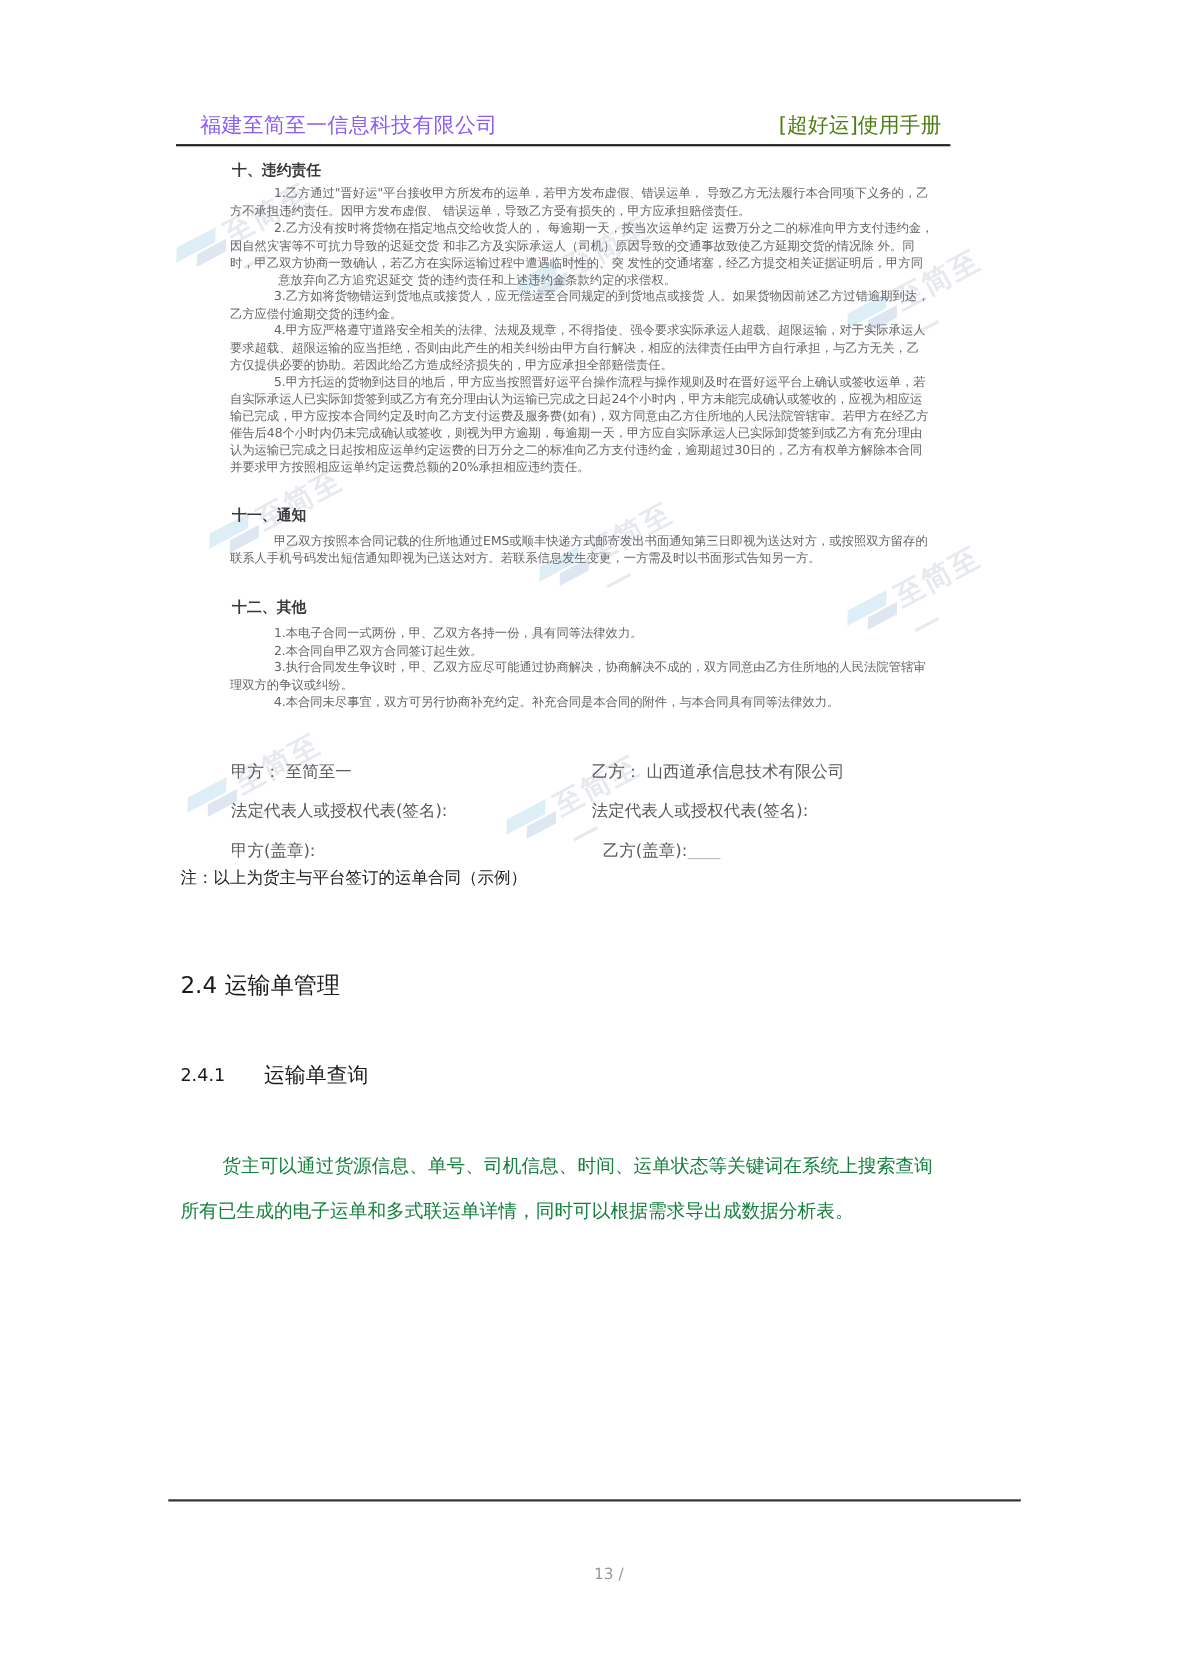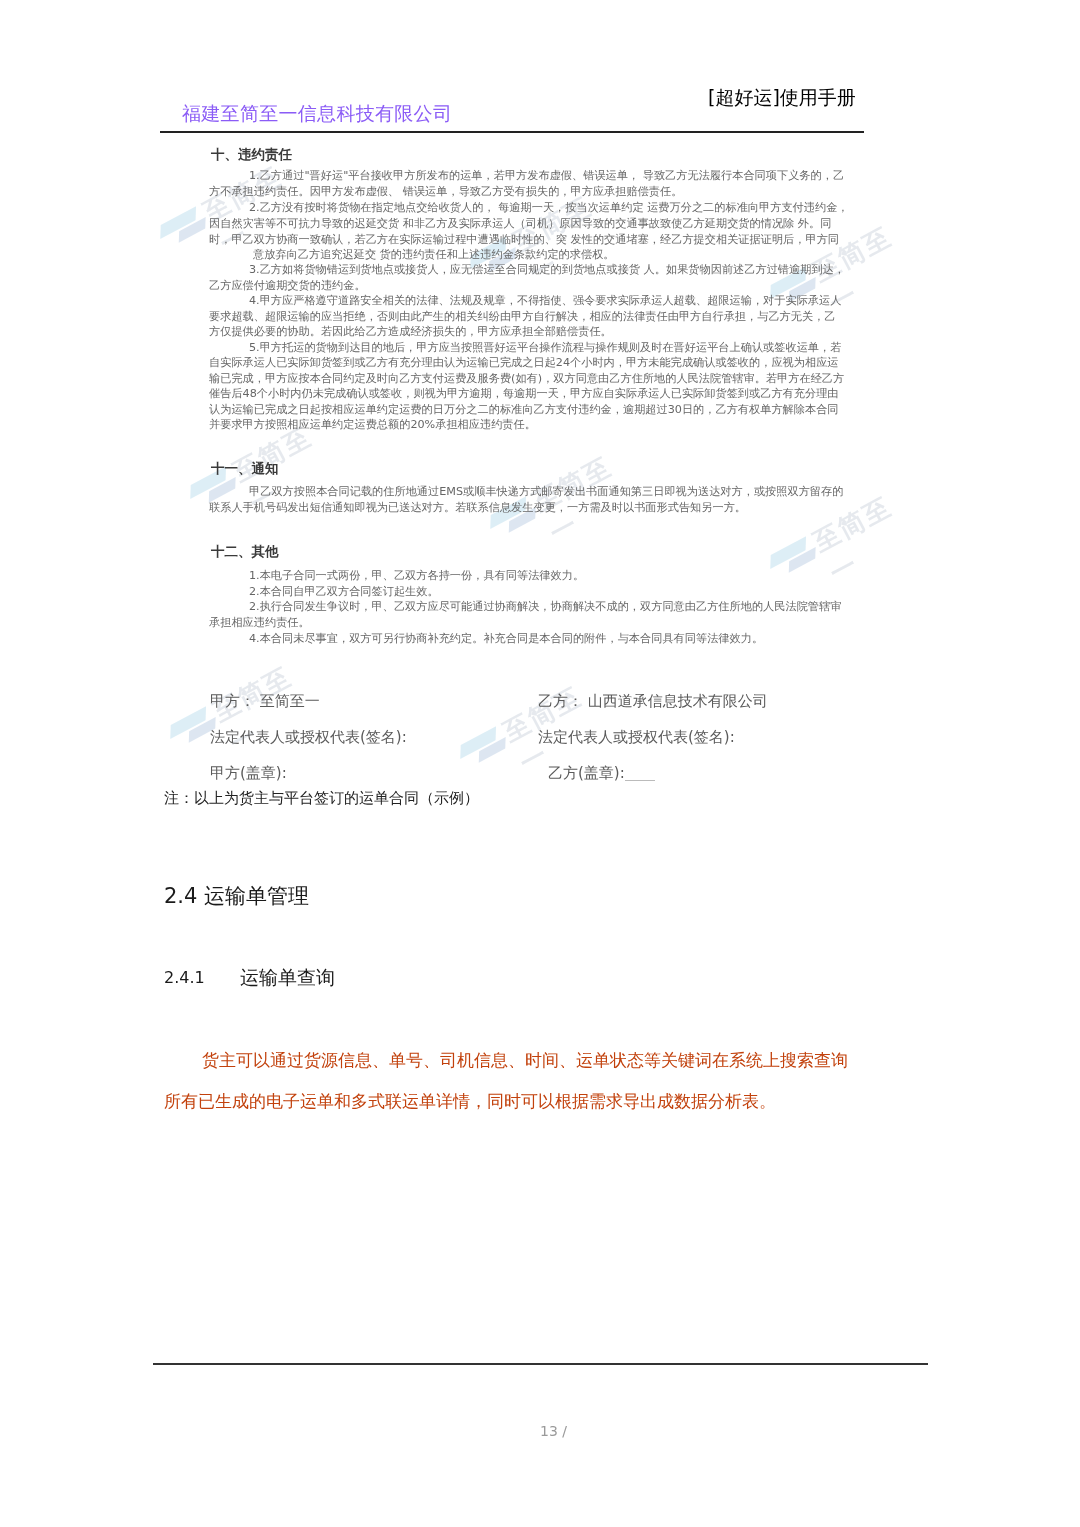--- a/index.html
+++ b/index.html
@@ -1,36 +1,36 @@
 <!DOCTYPE html>
 <html><head>
 <meta charset="utf-8">
 <style>
   html, body { margin:0; padding:0; background:#ffffff; }
   body { width:1080px; height:1527px; position:relative; overflow:hidden;
          font-family:"DejaVu Sans","Liberation Sans",sans-serif; color:#222; }
   .abs { position:absolute; }
   .hdr-left { left:182px; top:101px; font-size:19px; color:#8b5cf6; letter-spacing:0.3px; }
-  .hdr-right { left:708px; top:85px; font-size:19px; color:#000000; }
+  .hdr-right { left:708px; top:101px; font-size:19px; color:#4d7c0f; }
   .hdr-rule { left:160px; top:131px; width:704px; height:2px; background:#222; }
   .contract { left:205px; top:140px; width:680px; }
   .sec-title { position:absolute; left:6px; font-size:13.5px; font-weight:bold; color:#3a3a3a; font-family:"DejaVu Serif","Liberation Serif",serif; }
   .cline { position:absolute; left:4px; font-size:11.2px; color:#666; white-space:nowrap; line-height:15px; }
   .ind { padding-left:40px; }
   .wm { position:absolute; width:150px; height:46px; transform:rotate(-28deg); opacity:0.35; }
   .wm .bar1 { position:absolute; left:0; top:10px; width:40px; height:12px; background:#9fd0e6; transform:skewX(-30deg); }
   .wm .bar2 { position:absolute; left:14px; top:24px; width:30px; height:10px; background:#9fb9d8; transform:skewX(-30deg); }
   .wm .txt { position:absolute; left:48px; top:4px; font-size:26px; color:#b8c3cf; font-weight:bold; letter-spacing:2px; }
   .sig { position:absolute; font-size:15px; color:#5a5a5a; white-space:nowrap; }
   .sig-line { position:absolute; left:625px; top:780px; width:30px; height:1px; background:#bbb; }
   .note { left:164px; top:789px; font-size:15px; color:#222; font-family:"DejaVu Serif","Liberation Serif",serif; }
   .h2 { left:164px; top:882px; font-size:21px; color:#1a1a1a; }
   .h3-num { left:164px; top:968px; font-size:16px; color:#1a1a1a; }
   .h3-title { left:240px; top:965px; font-size:19px; color:#1a1a1a; }
-  .para { left:164px; top:1040px; width:760px; font-size:17px; line-height:41px; color:#c2410c;
+  .para { left:164px; top:1040px; width:760px; font-size:17px; line-height:41px; color:#15803d;
           font-family:"DejaVu Serif","Liberation Serif",serif; }
   .para .first { padding-left:38px; }
   .ftr-rule { left:153px; top:1363px; width:775px; height:2px; background:#333; }
   .pnum { left:540px; top:1423px; font-size:14px; color:#9a9a9a; }
 </style>
 </head>
 <body>
 
 <div class="abs hdr-left">福建至简至一信息科技有限公司</div>
 <div class="abs hdr-right">[超好运]使用手册</div>
@@ -98,22 +98,22 @@
   <div class="cline" style="top:262px;">认为运输已完成之日起按相应运单约定运费的日万分之二的标准向乙方支付违约金，逾期超过30日的，乙方有权单方解除本合同</div>
   <div class="cline" style="top:277px;">并要求甲方按照相应运单约定运费总额的20%承担相应违约责任。</div>
 
   <div class="sec-title" style="top:320px;">十一、通知</div>
   <div class="cline ind" style="top:344px;">甲乙双方按照本合同记载的住所地通过EMS或顺丰快递方式邮寄发出书面通知第三日即视为送达对方，或按照双方留存的</div>
   <div class="cline" style="top:360px;">联系人手机号码发出短信通知即视为已送达对方。若联系信息发生变更，一方需及时以书面形式告知另一方。</div>
 
   <div class="sec-title" style="top:403px;">十二、其他</div>
   <div class="cline ind" style="top:428px;">1.本电子合同一式两份，甲、乙双方各持一份，具有同等法律效力。</div>
   <div class="cline ind" style="top:444px;">2.本合同自甲乙双方合同签订起生效。</div>
-  <div class="cline ind" style="top:459px;">2.执行合同发生争议时，甲、乙双方应尽可能通过协商解决，协商解决不成的，双方同意由乙方住所地的人民法院管辖审</div>
-  <div class="cline" style="top:475px;">承担相应违约责任。</div>
+  <div class="cline ind" style="top:459px;">3.执行合同发生争议时，甲、乙双方应尽可能通过协商解决，协商解决不成的，双方同意由乙方住所地的人民法院管辖审</div>
+  <div class="cline" style="top:475px;">理双方的争议或纠纷。</div>
   <div class="cline ind" style="top:491px;">4.本合同未尽事宜，双方可另行协商补充约定。补充合同是本合同的附件，与本合同具有同等法律效力。</div>
 </div>
 
 <div class="sig" style="left:210px;top:692px;">甲方：  至简至一</div>
 <div class="sig" style="left:538px;top:692px;">乙方：  山西道承信息技术有限公司</div>
 <div class="sig" style="left:210px;top:728px;">法定代表人或授权代表(签名):</div>
 <div class="sig" style="left:538px;top:728px;">法定代表人或授权代表(签名):</div>
 <div class="sig" style="left:210px;top:764px;">甲方(盖章):</div>
 <div class="sig" style="left:538px;top:764px;margin-left:10px;">乙方(盖章):</div>
 <div class="abs sig-line"></div>

